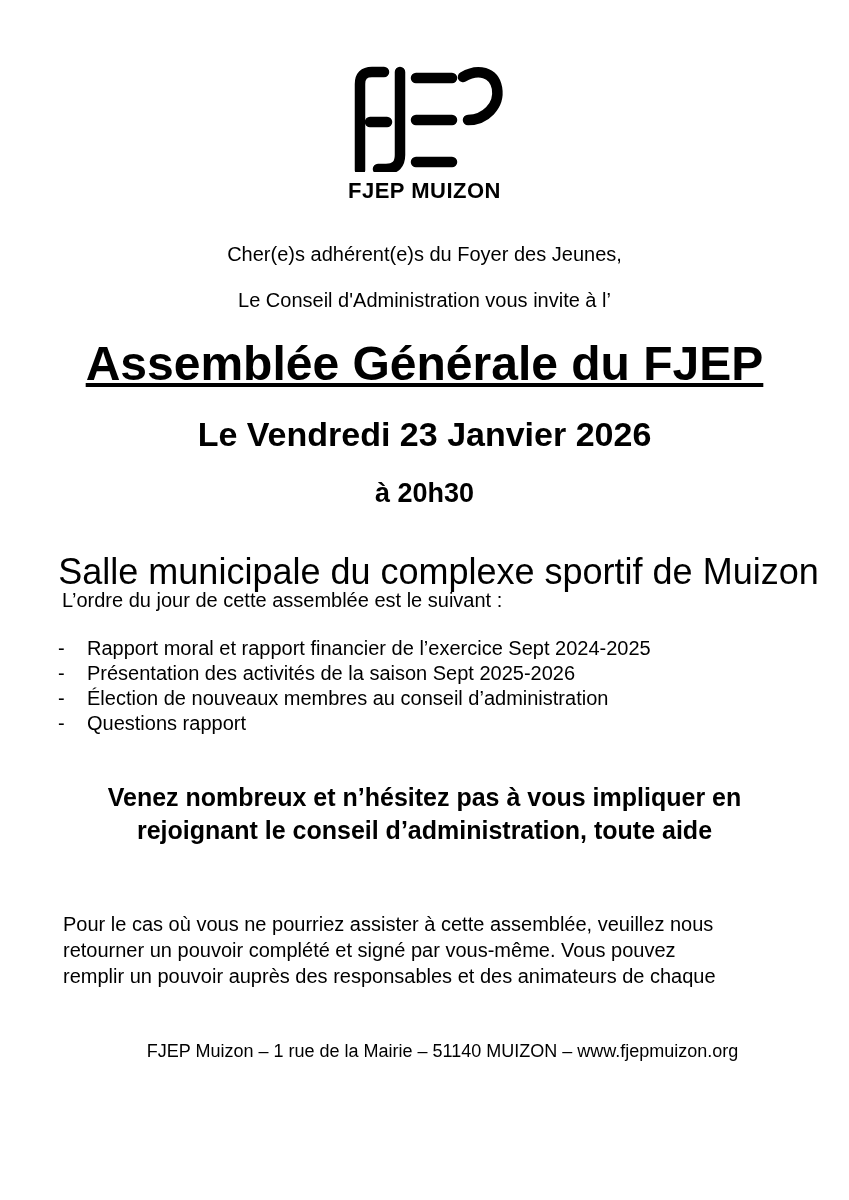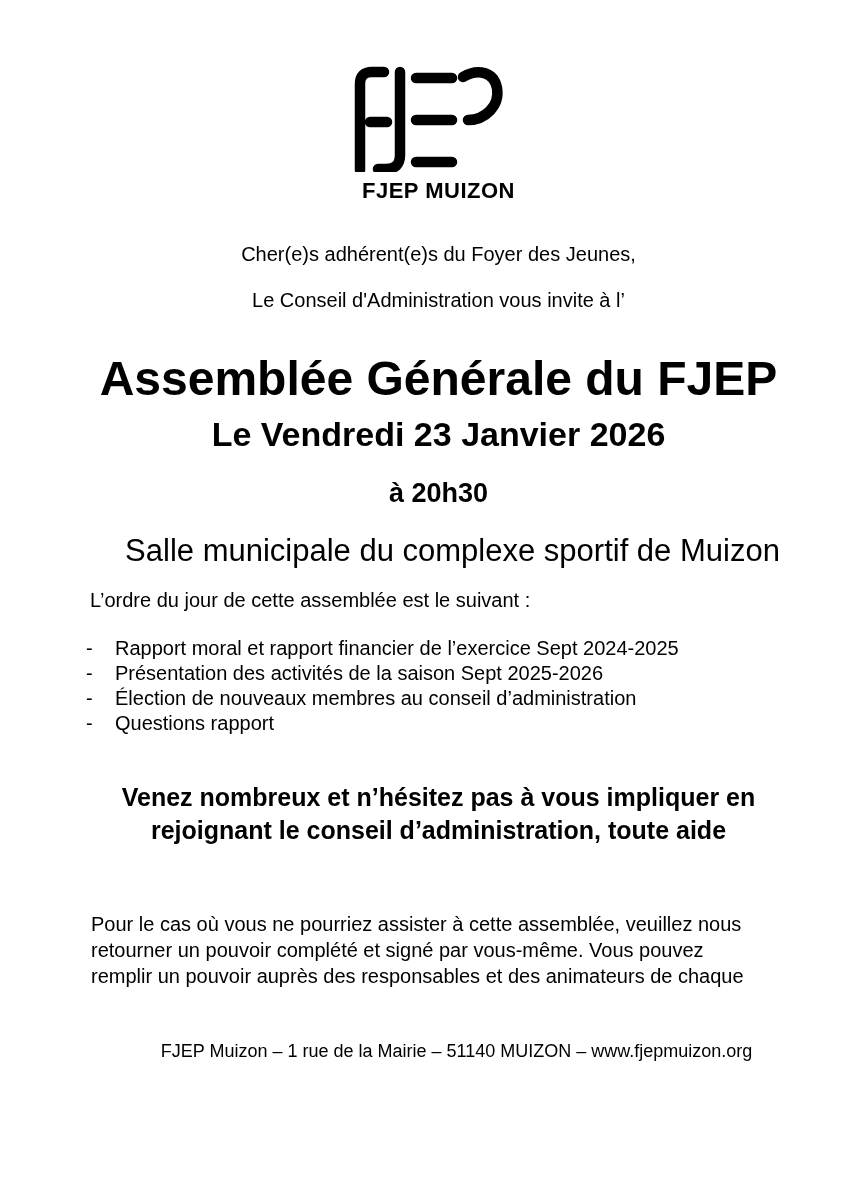--- a/index.html
+++ b/index.html
@@ -5,35 +5,35 @@
   html, body { margin: 0; padding: 0; background: #ffffff; }
   .page {
     position: relative;
     width: 849px;
     height: 1200px;
     background: #ffffff;
     color: #000000;
     font-family: "Liberation Sans", sans-serif;
     overflow: hidden;
   }
-  .abs { position: absolute; padding-left: 28px; }
+  .abs { position: absolute; }
   .centered { left: 0; right: 0; text-align: center; }
 
   .logo-svg { position: absolute; top: 62px; left: 342px; width: 166px; height: 110px; }
   .logo-caption {
     top: 178px; font-size: 22px; font-weight: 700; letter-spacing: 0.5px;
   }
 
   .intro-line1 { top: 243px; font-size: 20px; line-height: 22px; }
   .intro-line2 { top: 289px; font-size: 20px; line-height: 22px; }
 
   .main-title { top: 338px; font-size: 48px; font-weight: 700; line-height: 52px; }
   .date-line  { top: 416px; font-size: 34px; font-weight: 700; line-height: 36px; }
   .time-line  { top: 475px; font-size: 27px; font-weight: 700; line-height: 36px; }
-  .venue-line { top: 534px; font-size: 31px; font-weight: 400; line-height: 34px; margin-left: 28px; }
+  .venue-line { top: 555px; font-size: 36px; font-weight: 400; line-height: 34px; margin-left: 28px; }
 
   .agenda-intro { top: 589px; left: 62px; font-size: 20px; line-height: 22px; }
 
   .agenda-list { top: 636px; left: 58px; right: 40px; font-size: 20px; line-height: 25px; }
   .agenda-item { display: flex; }
   .agenda-item .marker { display: inline-block; width: 29px; flex: 0 0 29px; }
 
   .appeal {
     top: 781px; font-size: 25px; font-weight: 700; line-height: 33px;
   }
@@ -58,21 +58,21 @@
     <path d="M 74 100 L 110 100"></path>
     <path d="M 121 15 C 136 6 152 10 155 26 C 158 44 143 58 126 58"></path>
   </svg>
 
   <div class="abs centered logo-caption">FJEP MUIZON</div>
 
   <div class="abs centered intro-line1">Cher(e)s adhérent(e)s du Foyer des Jeunes,</div>
 
   <div class="abs centered intro-line2">Le Conseil d'Administration vous invite à l’</div>
 
-  <h1 class="abs centered main-title" style="margin:15px;">Assemblée Générale du FJEP</h1>
+  <h1 class="abs centered main-title" style="margin:0;text-decoration:underline;">Assemblée Générale du FJEP</h1>
 
   <div class="abs centered date-line">Le Vendredi 23 Janvier 2026</div>
 
   <div class="abs centered time-line">à 20h30</div>
 
   <div class="abs centered venue-line">Salle municipale du complexe sportif de Muizon</div>
 
   <div class="abs agenda-intro">L’ordre du jour de cette assemblée est le suivant :</div>
 
   <div class="abs agenda-list">

